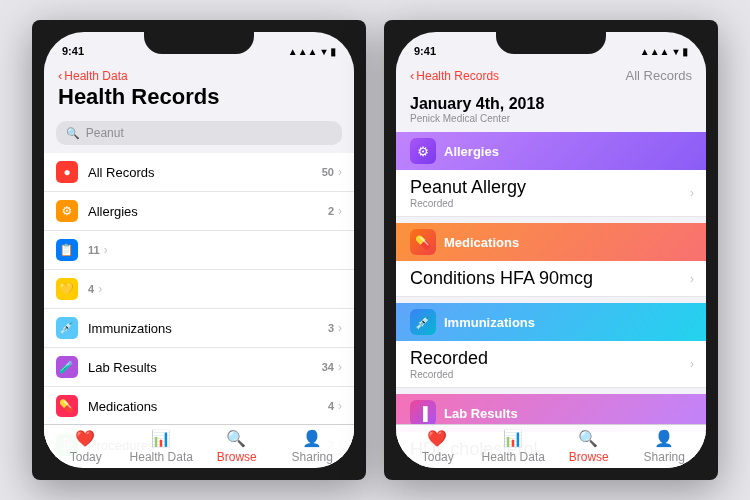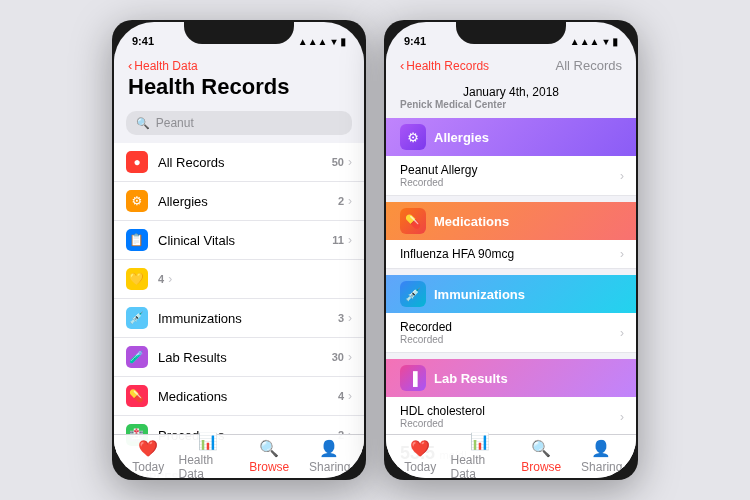--- a/index.html
+++ b/index.html
@@ -17,25 +17,25 @@
     .phones-container {
       display: flex;
       gap: 18px;
       align-items: center;
       justify-content: center;
       width: 750px;
       height: 500px;
     }
 
     .phone {
-      width: 254px;
+      width: 334px;
       height: 460px;
       background: #1a1a1a;
-      border-radius: 20px;
-      padding: 2px;
+      border-radius: 8px;
+      padding: 12px;
       box-shadow: 0 10px 40px rgba(0,0,0,0.35);
       position: relative;
     }
 
     .phone-inner {
       width: 100%;
       height: 100%;
       background: #f2f2f7;
       border-radius: 40px;
       overflow: hidden;
@@ -204,22 +204,22 @@
     }
 
     .tab-icon { font-size: 16px; color: #8e8e93; }
     .tab-icon.active { color: #ff3b30; }
     .tab-label { font-size: 12px; color: #8e8e93; }
     .tab-label.active { color: #ff3b30; }
 
     .records-date-header {
       padding: 6px 14px 2px;
     }
-    .records-date { font-size: 12px; font-weight: 400; color: #000; text-align: center; }
-    .records-location { font-size: 10px; color: #8e8e93; font-weight: bold; }
+    .records-date { font-size: 16px; font-weight: 700; color: #000; }
+    .records-location { font-size: 10px; color: #8e8e93; }
 
     
     .category-header {
       display: flex;
       align-items: center;
       padding: 6px 14px;
       border-radius: 0;
       margin: 0;
     }
 
@@ -262,21 +262,21 @@
 
     .record-item {
       display: flex;
       align-items: center;
       padding: 7px 12px 7px 14px;
       background: #fff;
       border-bottom: 0.5px solid #e5e5ea;
     }
 
     .record-info { flex: 1; }
-    .record-name { font-size: 12px; color: #000; font-weight: 500; }
+    .record-name { font-size: 18px; color: #000; font-weight: 500; }
     .record-status { font-size: 10px; color: #8e8e93; }
 
     
     .lab-chart {
       background: #fff;
       padding: 6px 14px 8px;
     }
 
     .lab-value {
       font-size: 18px;
@@ -341,39 +341,38 @@
             <span class="list-chevron">›</span>
           </div>
           <div class="list-item">
             <div class="list-icon icon-orange">⚙</div>
             <span class="list-label">Allergies</span>
             <span class="list-count">2</span>
             <span class="list-chevron">›</span>
           </div>
           <div class="list-item">
             <div class="list-icon icon-blue">📋</div>
-            <span class="list-label">Clinical Vitals</span>
             <span class="list-count">11</span>
             <span class="list-chevron">›</span>
           </div>
           <div class="list-item">
             <div class="list-icon icon-yellow">💛</div>
             <span class="list-count">4</span>
             <span class="list-chevron">›</span>
           </div>
           <div class="list-item">
             <div class="list-icon icon-teal">💉</div>
             <span class="list-label">Immunizations</span>
             <span class="list-count">3</span>
             <span class="list-chevron">›</span>
           </div>
           <div class="list-item">
             <div class="list-icon icon-purple">🧪</div>
             <span class="list-label">Lab Results</span>
-            <span class="list-count">30</span>
+            <span class="list-count">34</span>
             <span class="list-chevron">›</span>
           </div>
           <div class="list-item">
             <div class="list-icon icon-pink">💊</div>
             <span class="list-label">Medications</span>
             <span class="list-count">4</span>
             <span class="list-chevron">›</span>
           </div>
           <div class="list-item">
             <div class="list-icon icon-green">🏥</div>
@@ -447,21 +446,21 @@
           </div>
           <span class="list-chevron">›</span>
         </div>
 
         <div class="category-header category-header-bg-medications">
           <div class="cat-icon cat-medications">💊</div>
           <span class="cat-title">Medications</span>
         </div>
         <div class="record-item">
           <div class="record-info">
-            <div class="record-name">Influenza HFA 90mcg</div>
+            <div class="record-name">Conditions HFA 90mcg</div>
           </div>
           <span class="list-chevron">›</span>
         </div>
 
         <div class="category-header category-header-bg-immunizations">
           <div class="cat-icon cat-immunizations">💉</div>
           <span class="cat-title">Immunizations</span>
         </div>
         <div class="record-item">
           <div class="record-info">

